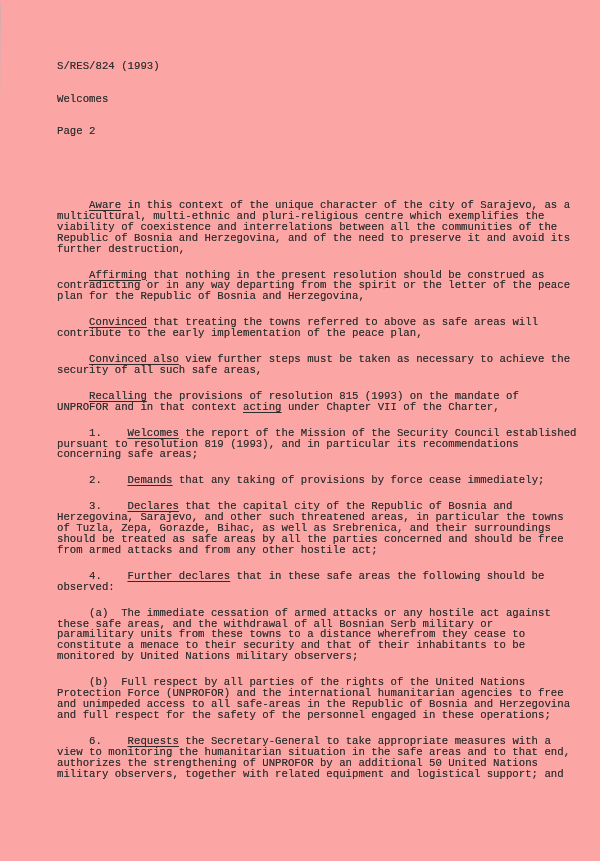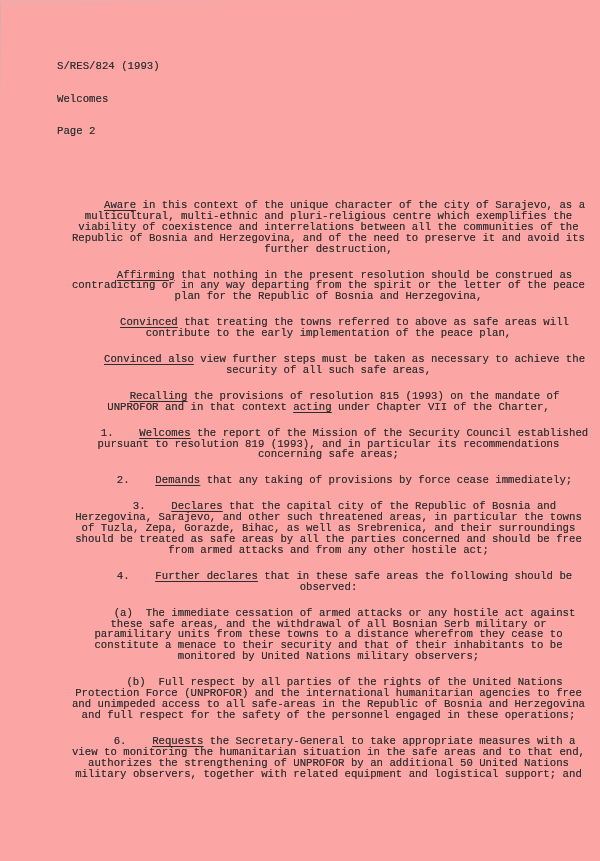--- a/index.html
+++ b/index.html
@@ -20,21 +20,21 @@
     padding-top: 39px;
     padding-left: 57px;
     overflow: hidden;
     text-shadow: 0 0 0.5px rgba(45,45,45,0.55);
   }
   .header {
     margin: 0 0 41px 0;
     white-space: pre;
   }
   .header div { white-space: pre; }
-  .body-block { margin: 0; text-align: center; }
+  .body-block { margin: 0; }
   .para {
     margin: 0 0 15px 0;
     white-space: pre;
   }
   .para:last-child { margin-bottom: 16px; }
   .u {
     text-decoration: underline;
     text-decoration-thickness: 0.9px;
     text-underline-offset: 2px;
   }

